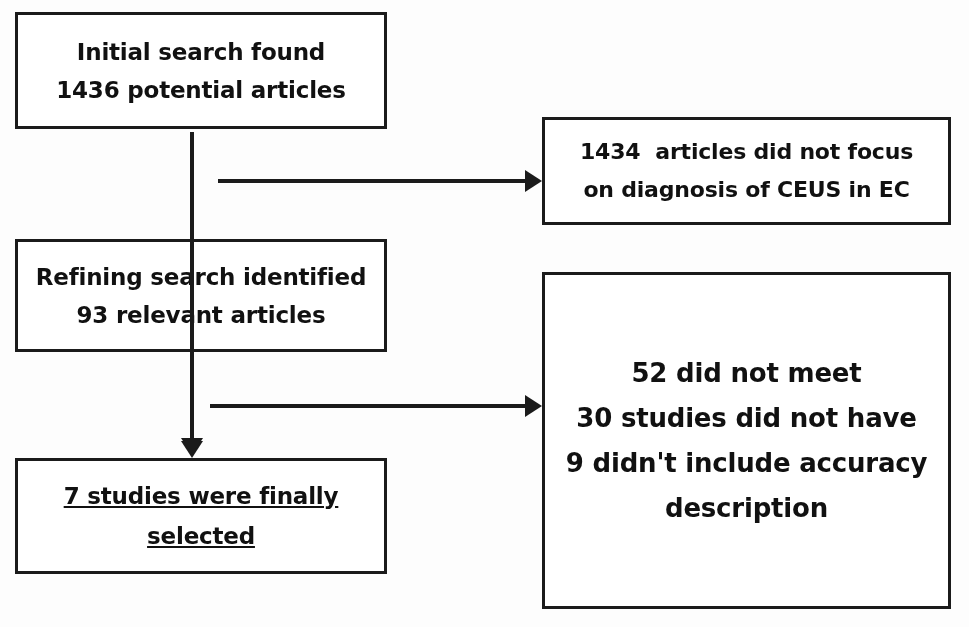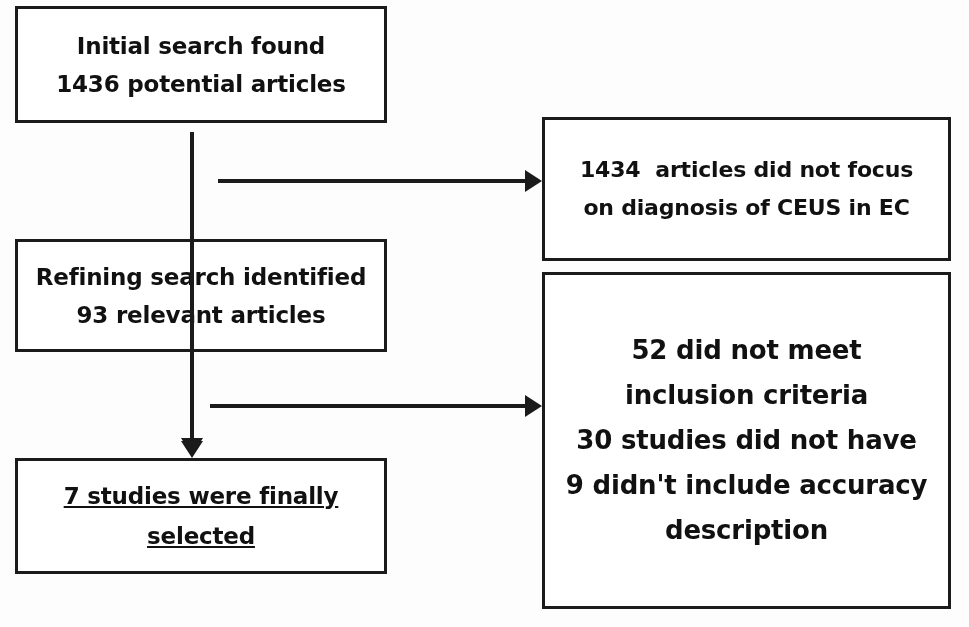--- a/index.html
+++ b/index.html
@@ -30,33 +30,33 @@
     font-weight: bold;
     letter-spacing: -0.2px;
   }
   .flow-box .line {
     display: block;
     white-space: pre;
   }
 
   
   #box-initial-search {
-    left: 15px;  top: 6px;  width: 372px; height: 117px;
+    left: 15px;  top: 12px;  width: 372px; height: 117px;
     font-size: 23px; line-height: 38px;
   }
   #box-refining-search {
     left: 15px;  top: 239px; width: 372px; height: 113px;
     font-size: 23px; line-height: 38px;
   }
   #box-final-studies {
     left: 15px;  top: 458px; width: 372px; height: 116px;
     font-size: 23px; line-height: 40px; text-decoration: underline;
   }
   #box-excluded-topic {
-    left: 542px; top: 117px; width: 409px; height: 144px;
+    left: 542px; top: 117px; width: 409px; height: 108px;
     font-size: 22px; line-height: 38px;
   }
   #box-excluded-criteria {
     left: 542px; top: 272px; width: 409px; height: 337px;
     font-size: 26px; line-height: 45px;
   }
 
   
   .conn {
     position: absolute;
@@ -114,21 +114,20 @@
     <span class="line">selected</span>
   </div>
 
   <div class="flow-box" id="box-excluded-topic">
     <span class="line">1434  articles did not focus</span>
     <span class="line">on diagnosis of CEUS in EC</span>
   </div>
 
   <div class="flow-box" id="box-excluded-criteria">
     <span class="line">52 did not meet</span>
-    <span class="line">inclusion criteria</span>
     <span class="line">30 studies did not have</span>
     <span class="line">9 didn't include accuracy</span>
     <span class="line">description</span>
   </div>
 
   <div class="conn v-line" id="conn-v1"></div>
   <div class="arrow-down" id="conn-v1-head"></div>
 
   <div class="conn h-line" id="conn-h1"></div>
   <div class="arrow-right" id="conn-h1-head"></div>

